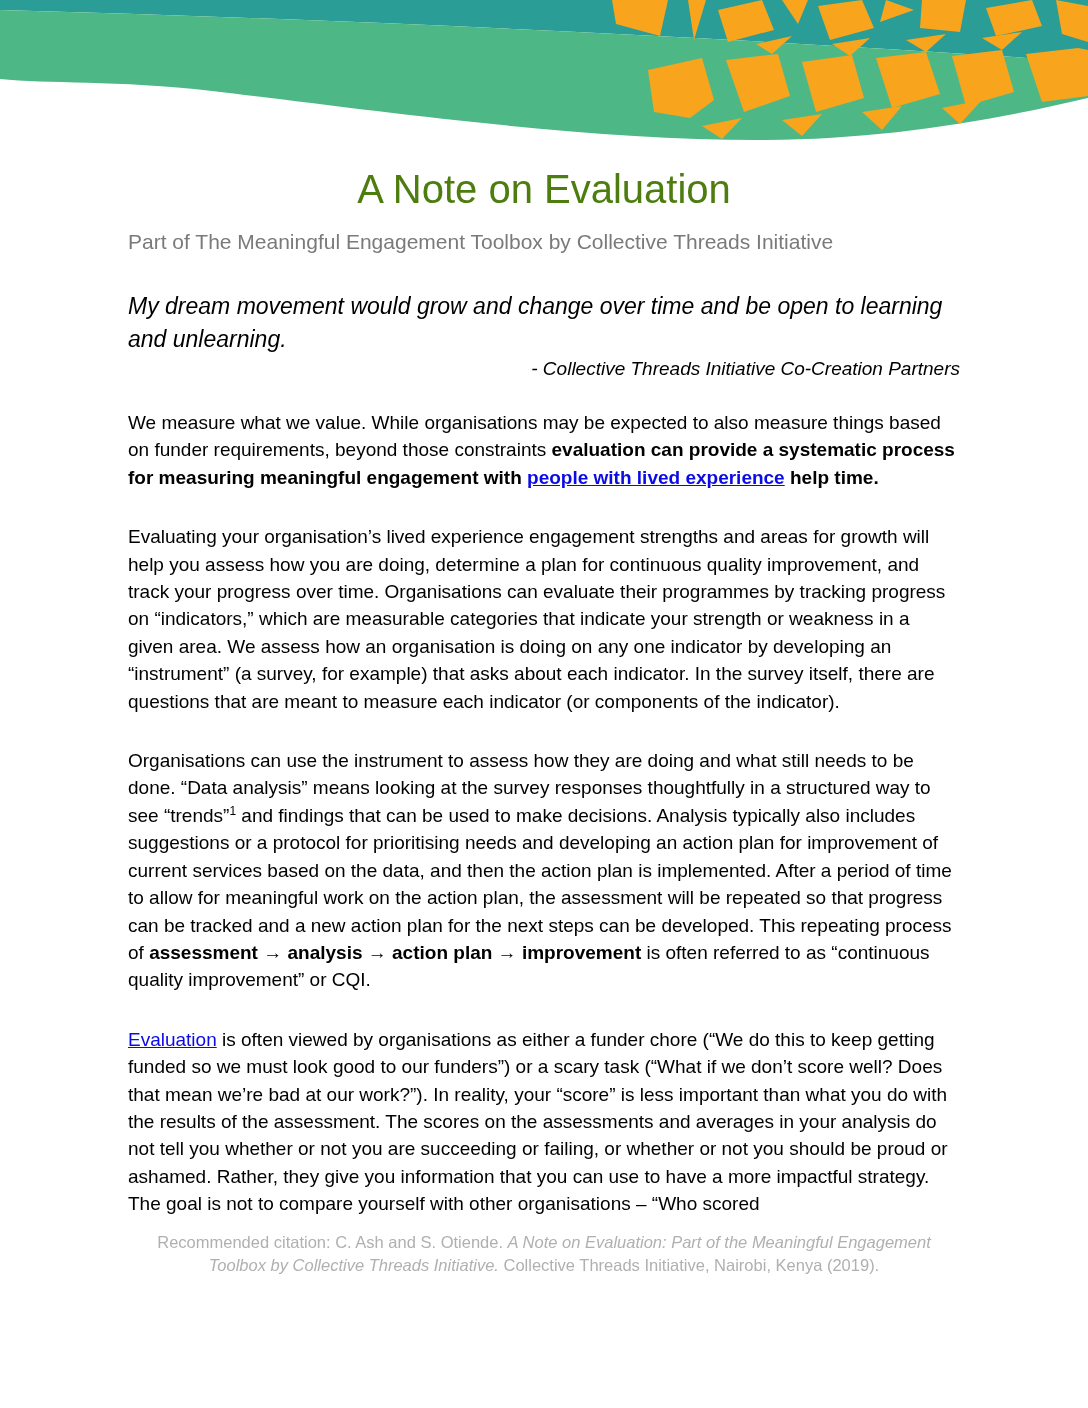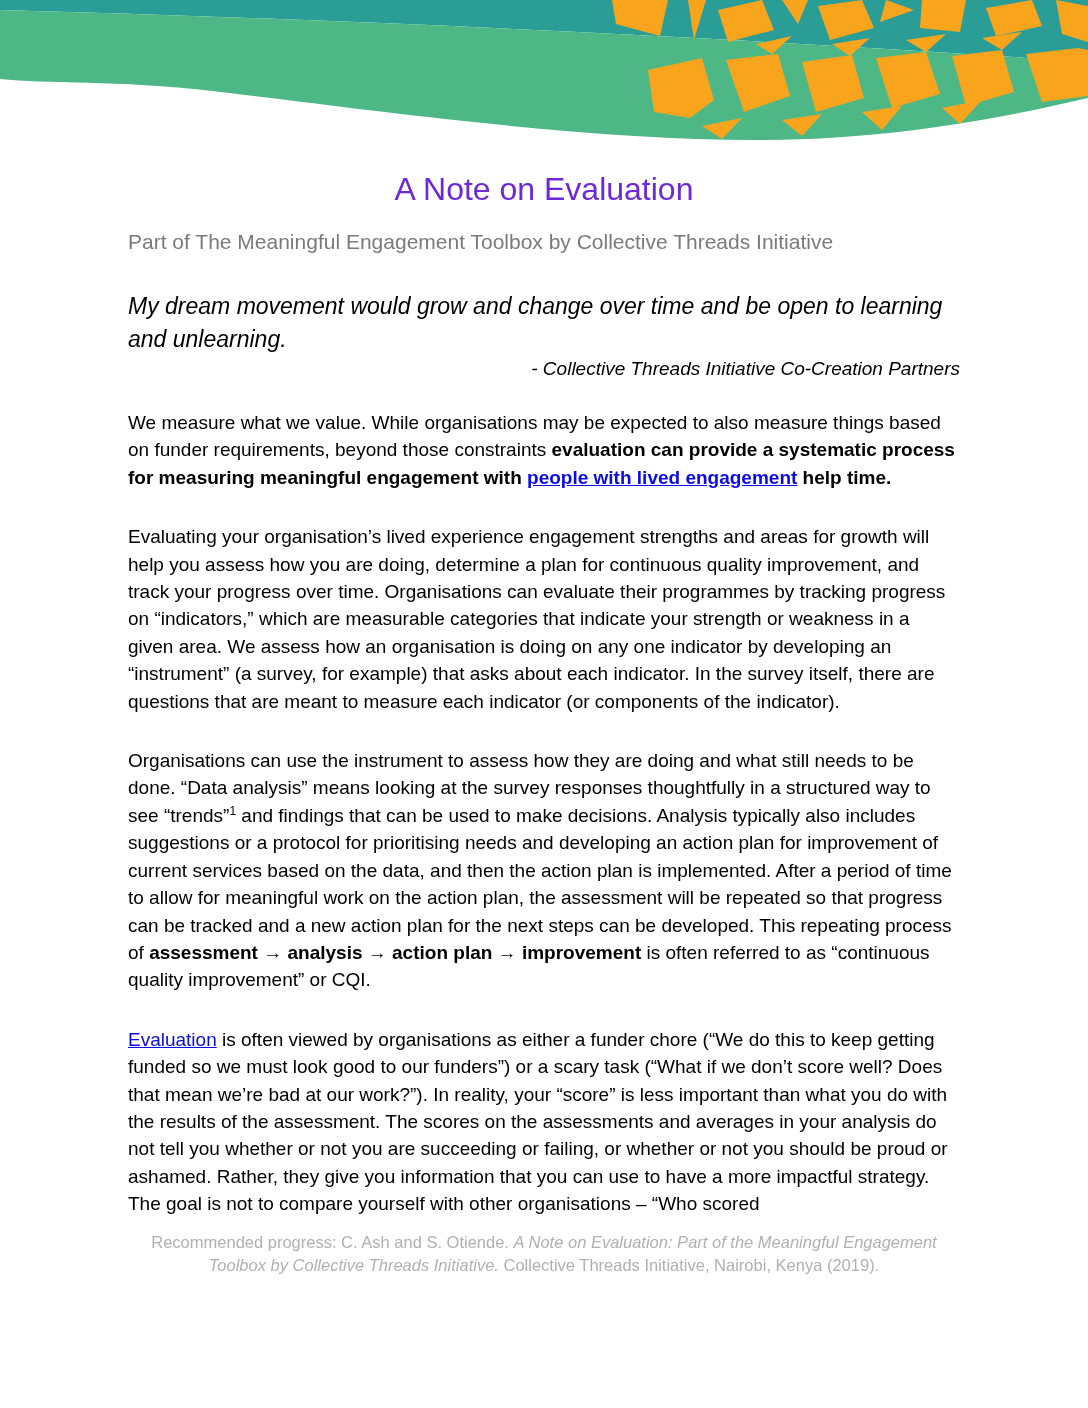--- a/index.html
+++ b/index.html
@@ -12,24 +12,24 @@
     background: #ffffff;
     overflow: hidden;
     font-family: "Liberation Sans", "DejaVu Sans", sans-serif;
     color: #000;
   }
   .header-art { display: block; width: 1088px; height: 150px; }
   main { padding: 0 128px; }
   .title {
     margin-top: 13px;
     text-align: center;
-    font-size: 32px;
+    font-size: 40px;
     font-weight: 400;
     line-height: 52px;
-    color: #6d28d9;
+    color: #4d7c0f;
   }
   .subtitle {
     margin-top: 13px;
     text-align: left;
     font-size: 21px;
     line-height: 28px;
     color: var(--subtitle-gray, #7a7a7a);
   }
   .quote {
     margin-top: 34px;
@@ -119,22 +119,22 @@
     </g>
   </svg>
 
   <main>
     <h1 class="title">A Note on Evaluation</h1>
     <div class="subtitle">Part of The Meaningful Engagement Toolbox by Collective Threads Initiative</div>
 
     <div class="quote">My dream movement would grow and change over time and be open to learning and unlearning.</div>
     <div class="attribution">- Collective Threads Initiative Co-Creation Partners</div>
 
-    <p class="body-par first"><span>We measure what we value. While organisations may be expected to also measure things based on funder requirements, beyond those constraints </span><span class="b">evaluation can provide a systematic process for measuring meaningful engagement with </span><a href="#" class="link b">people with lived engagement</a><span class="b"> help time.</span></p>
+    <p class="body-par first"><span>We measure what we value. While organisations may be expected to also measure things based on funder requirements, beyond those constraints </span><span class="b">evaluation can provide a systematic process for measuring meaningful engagement with </span><a href="#" class="link b">people with lived experience</a><span class="b"> help time.</span></p>
     <p class="body-par"><span>Evaluating your organisation’s lived experience engagement strengths and areas for growth will help you assess how you are doing, determine a plan for continuous quality improvement, and track your progress over time. Organisations can evaluate their programmes by tracking progress on “indicators,” which are measurable categories that indicate your strength or weakness in a given area. We assess how an organisation is doing on any one indicator by developing an “instrument” (a survey, for example) that asks about each indicator. In the survey itself, there are questions that are meant to measure each indicator (or components of the indicator).</span></p>
     <p class="body-par"><span>Organisations can use the instrument to assess how they are doing and what still needs to be done. “Data analysis” means looking at the survey responses thoughtfully in a structured way to see “trends”</span><sup>1</sup><span> and findings that can be used to make decisions. Analysis typically also includes suggestions or a protocol for prioritising needs and developing an action plan for improvement of current services based on the data, and then the action plan is implemented. After a period of time to allow for meaningful work on the action plan, the assessment will be repeated so that progress can be tracked and a new action plan for the next steps can be developed. This repeating process of </span><span class="b">assessment</span><span> → </span><span class="b">analysis</span><span> → </span><span class="b">action plan</span><span> → </span><span class="b">improvement</span><span> is often referred to as “continuous quality improvement” or CQI.</span></p>
     <p class="body-par"><a href="#" class="link">Evaluation</a><span> is often viewed by organisations as either a funder chore (“We do this to keep getting funded so we must look good to our funders”) or a scary task (“What if we don’t score well? Does that mean we’re bad at our work?”). In reality, your “score” is less important than what you do with the results of the assessment. The scores on the assessments and averages in your analysis do not tell you whether or not you are succeeding or failing, or whether or not you should be proud or ashamed. Rather, they give you information that you can use to have a more impactful strategy. The goal is not to compare yourself with other organisations – “Who scored</span></p>
 
 
-    <div class="citation"><span>Recommended progress: C. Ash and S. Otiende. </span><span class="i">A Note on Evaluation: Part of the Meaningful Engagement Toolbox by Collective Threads Initiative.</span><span> Collective Threads Initiative, Nairobi, Kenya (2019).</span></div>
+    <div class="citation"><span>Recommended citation: C. Ash and S. Otiende. </span><span class="i">A Note on Evaluation: Part of the Meaningful Engagement Toolbox by Collective Threads Initiative.</span><span> Collective Threads Initiative, Nairobi, Kenya (2019).</span></div>
   </main>
 
 </div>
 
 </body></html>

